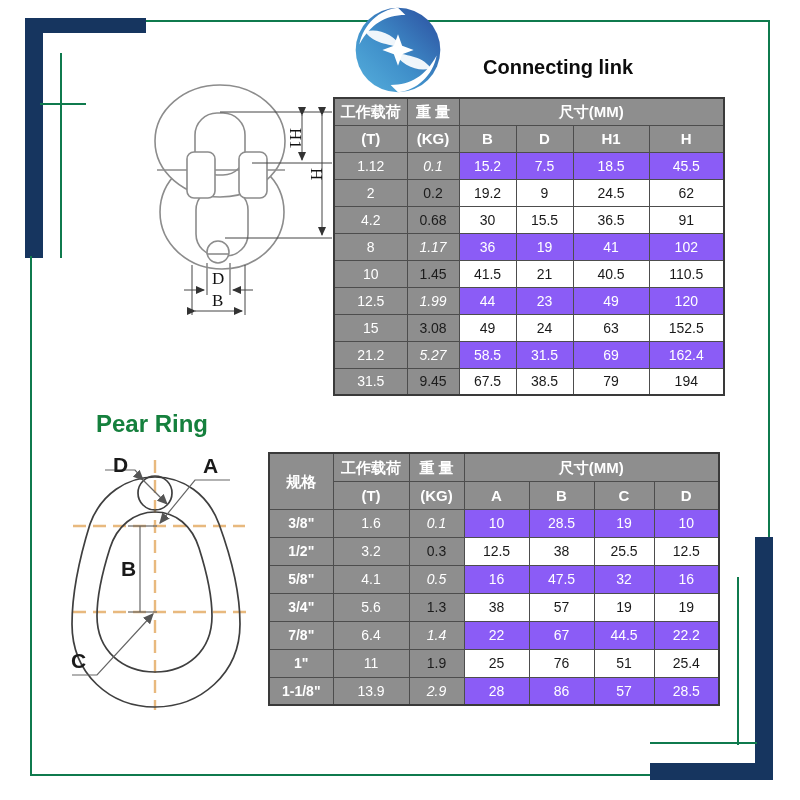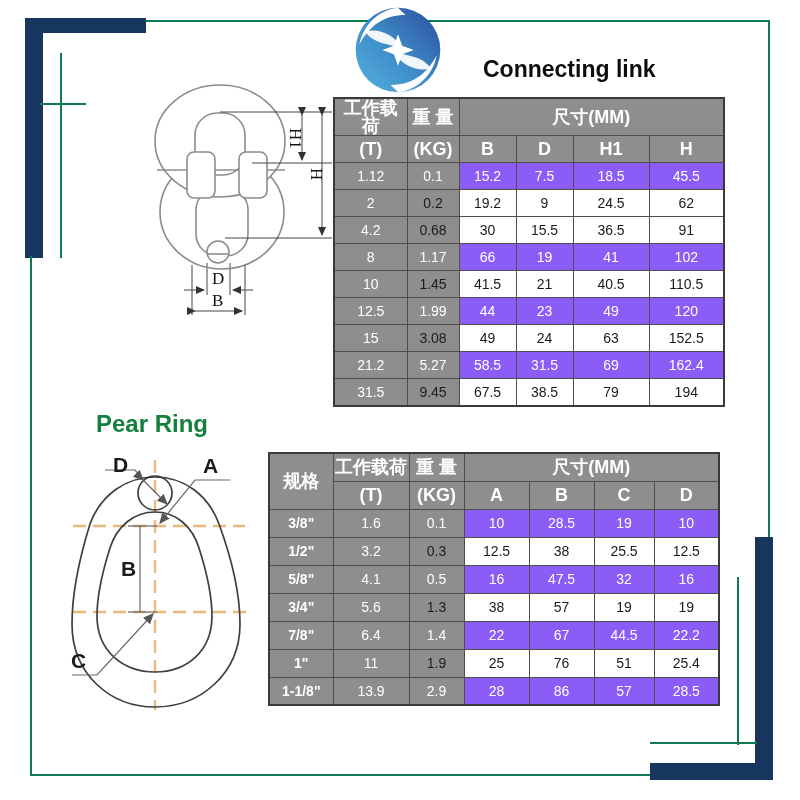--- a/index.html
+++ b/index.html
@@ -3,36 +3,36 @@
 <meta charset="utf-8">
 <style>
   html,body{margin:0;padding:0;background:#fff;}
   .canvas{position:relative;width:800px;height:800px;background:#fff;overflow:hidden;
           font-family:"Liberation Sans",sans-serif;}
   
   .bar{position:absolute;}
   .navy{background:#16355f;}
   .green{background:#0f7a4d;}
   
-  .title-main{position:absolute;left:483px;top:56px;font-size:23px;font-weight:bold;color:#0d0d0d;}
+  .title-main{position:absolute;left:483px;top:56px;font-size:20px;font-weight:bold;color:#0d0d0d;}
   .title-pear{position:absolute;left:96px;top:410px;font-size:24px;font-weight:bold;color:#15803d;}
   
   table.spec{position:absolute;border-collapse:collapse;table-layout:fixed;
              border:2px solid #3a3a3a;font-family:"Liberation Sans",sans-serif;}
   table.spec th, table.spec td{border:1px solid #4d4d4d;text-align:center;vertical-align:middle;
              padding:0;font-size:14px;line-height:1;}
-  table.spec thead th{background:#8e8e8e;color:#fff;font-weight:bold;font-size:18px;}
+  table.spec thead th{background:#8e8e8e;color:#fff;font-weight:bold;font-size:15px;}
   #tbl-link{left:333px;top:97px;width:390px;}
   #tbl-pear{left:268px;top:452px;width:450px;}
   #tbl-link tr{height:27px;}
   #tbl-pear tr{height:28px;}
   td.t,td.kg,td.spec-col{background:#8e8e8e;}
   td.t{color:#fff;margin-left:8px;}
   td.kg{color:#1c1c1c;}
-  tr.hl td.kg{color:#fff;}
+  tr.hl td.kg{color:#fff;font-style:italic;}
   td.spec-col{color:#fff;font-weight:bold;}
   td.dim{background:#fff;color:#1a1a1a;}
   tr.hl td.dim{background:#8b5cf6;color:#fff;}
   
   svg{position:absolute;overflow:visible;}
   #logo{left:352px;top:4px;}
   #draw-link{left:140px;top:80px;}
   #draw-pear{left:45px;top:440px;}
   .dimtext{font-family:"Liberation Serif",serif;font-size:17px;fill:#111;}
   .peartext{font-family:"Liberation Sans",sans-serif;font-size:21px;font-weight:600;fill:#1a1a1a;}
@@ -195,21 +195,21 @@
           <td class="t">4.2</td>
           <td class="kg">0.68</td>
           <td class="dim">30</td>
           <td class="dim">15.5</td>
           <td class="dim">36.5</td>
           <td class="dim">91</td>
         </tr>
         <tr class="hl">
           <td class="t">8</td>
           <td class="kg">1.17</td>
-          <td class="dim">66</td>
+          <td class="dim">36</td>
           <td class="dim">19</td>
           <td class="dim">41</td>
           <td class="dim">102</td>
         </tr>
         <tr>
           <td class="t">10</td>
           <td class="kg">1.45</td>
           <td class="dim">41.5</td>
           <td class="dim">21</td>
           <td class="dim">40.5</td>

